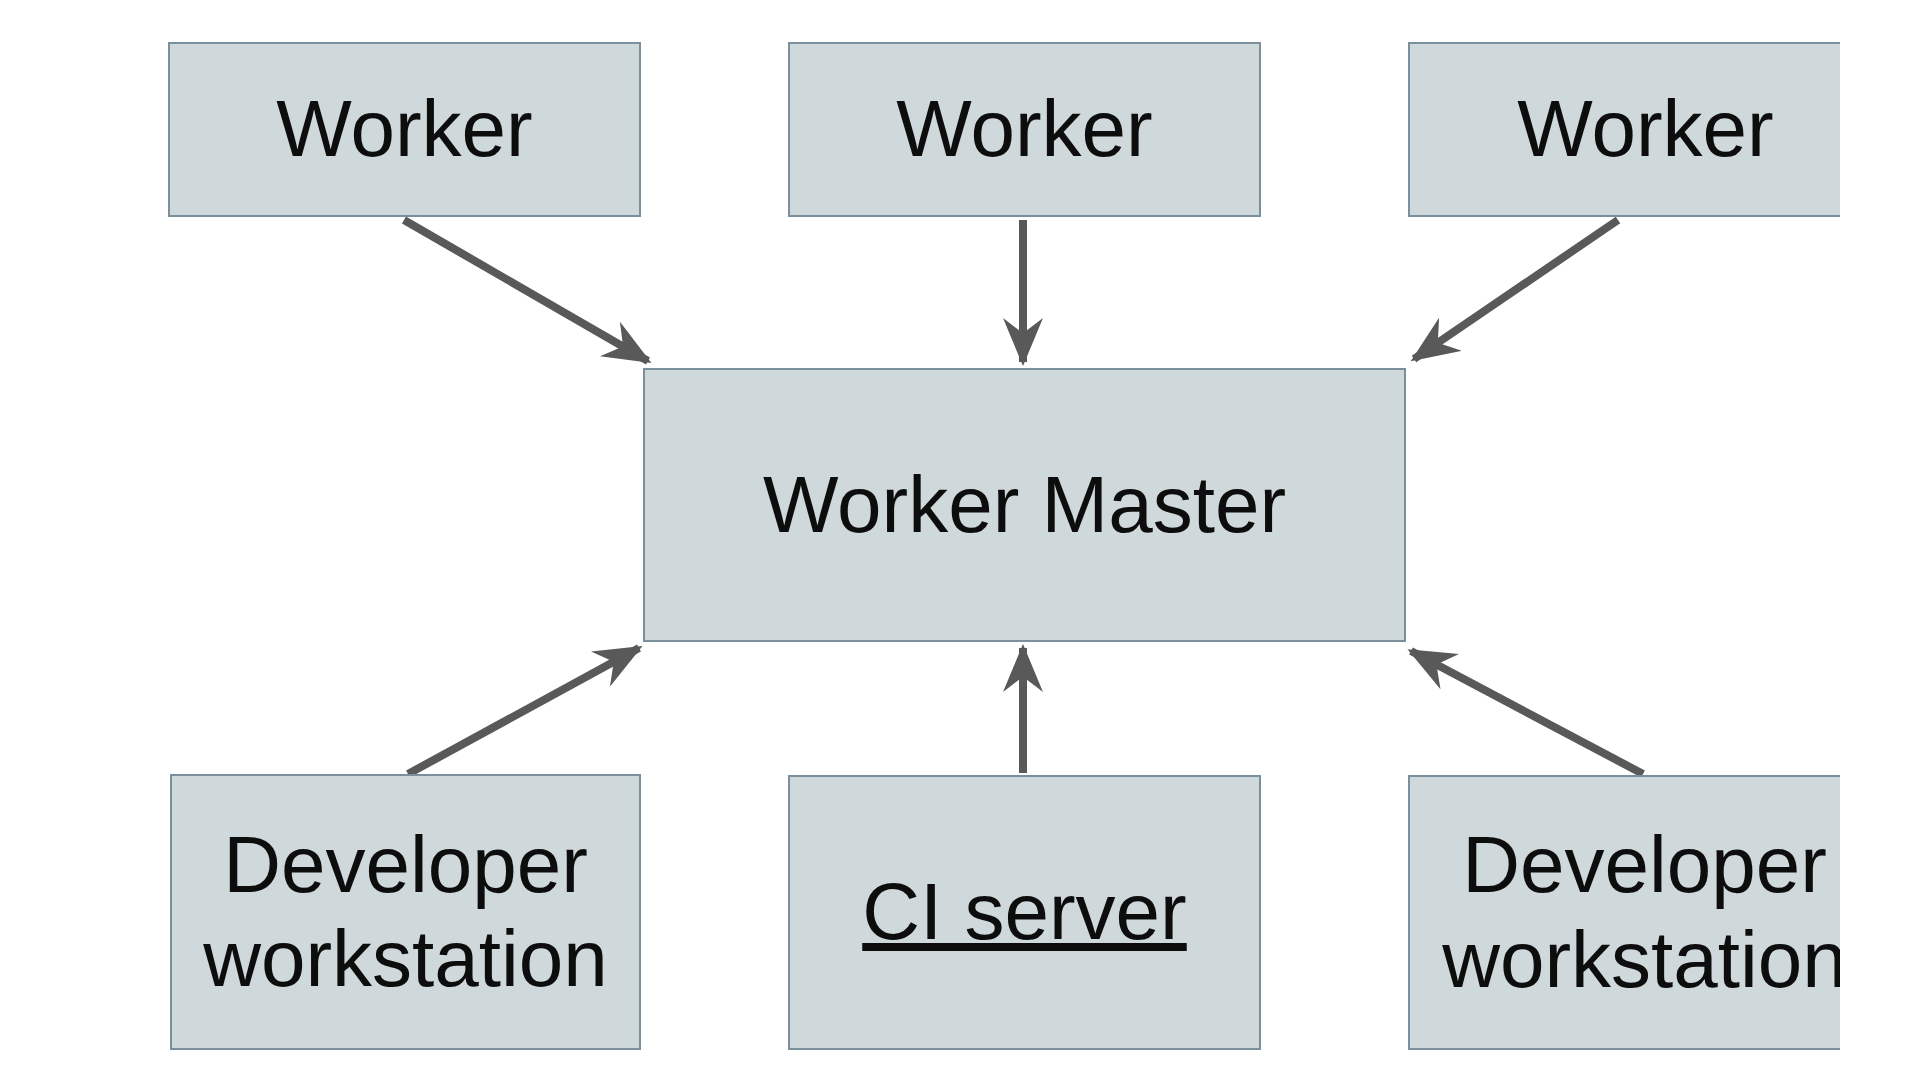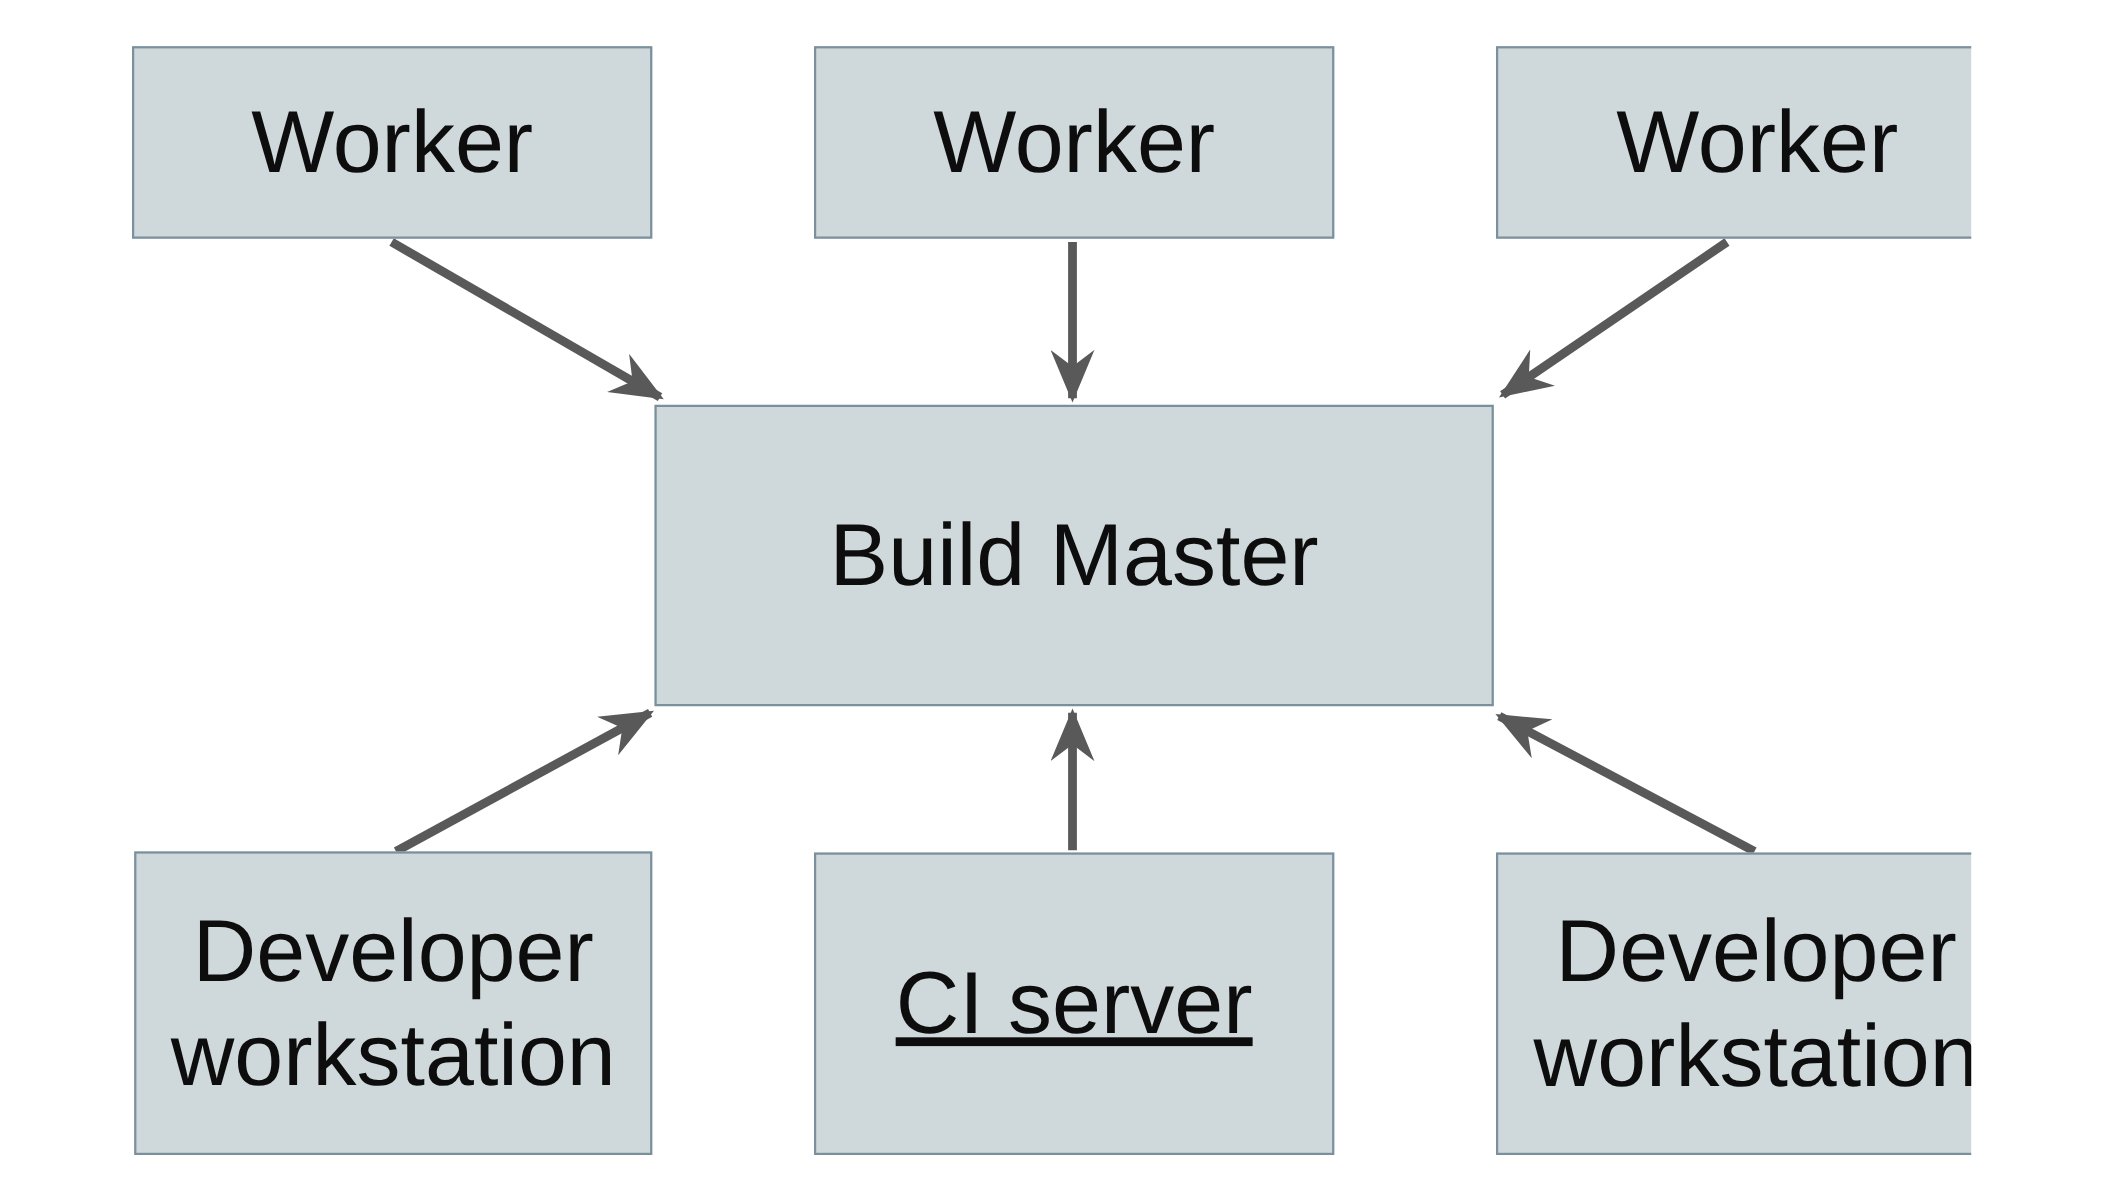--- a/index.html
+++ b/index.html
@@ -6,20 +6,21 @@
     margin: 0;
     padding: 0;
     background: var(--background, #ffffff);
   }
   .canvas {
     position: relative;
     width: 1792px;
     height: 1090px;
     overflow: hidden;
     font-family: "Liberation Sans", sans-serif;
+    margin-left: 48px;
   }
   .edges-layer {
     position: absolute;
     left: 0;
     top: 0;
     width: 1910px;
     height: 1090px;
     pointer-events: none;
   }
   .edge {
@@ -81,21 +82,21 @@
 
   <div class="node node-worker-center">
     <span class="node-label">Worker</span>
   </div>
 
   <div class="node node-worker-right">
     <span class="node-label">Worker</span>
   </div>
 
   <div class="node node-build-master">
-    <span class="node-label">Build Master</span>
+    <span class="node-label">Worker Master</span>
   </div>
 
   <div class="node node-dev-left">
     <span class="node-label">Developer workstation</span>
   </div>
 
   <div class="node node-ci-server">
     <span class="node-label">CI server</span>
   </div>
 

